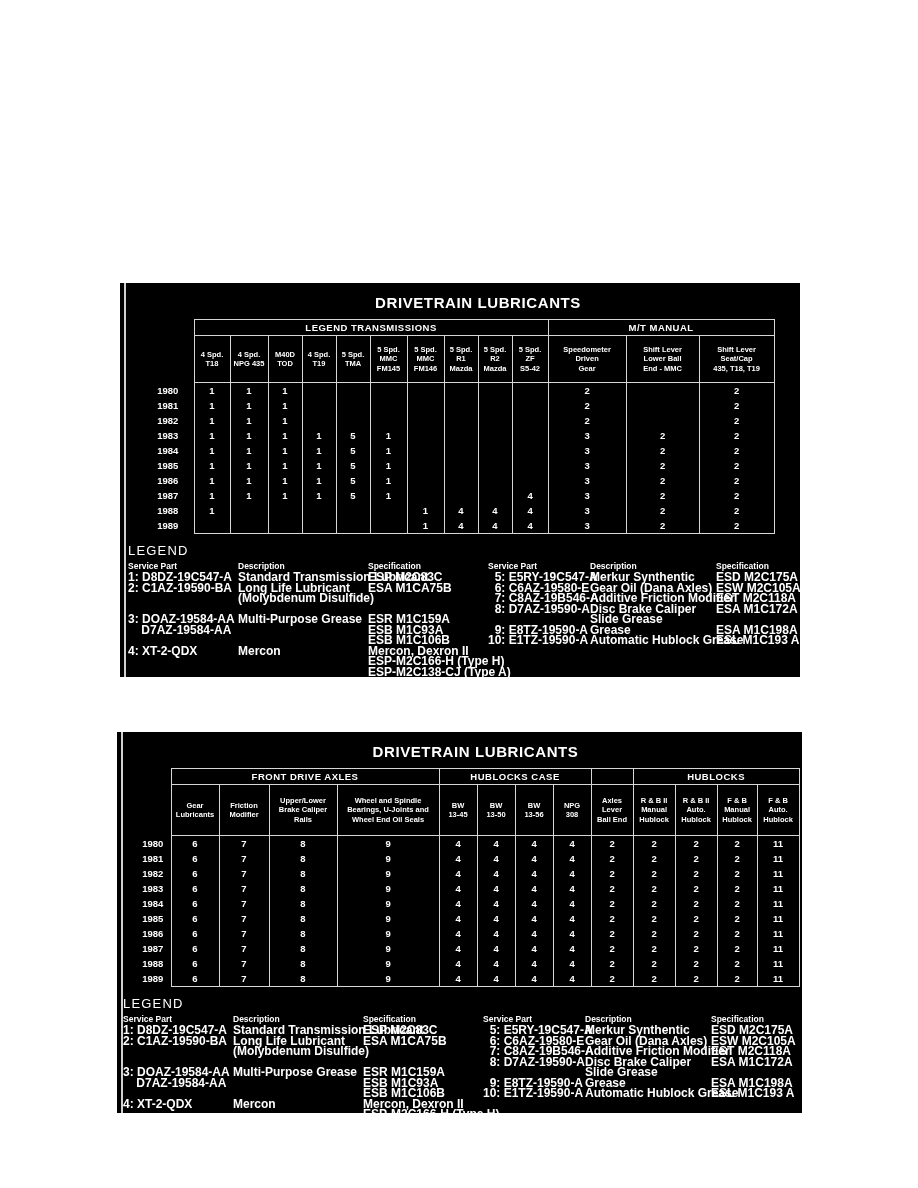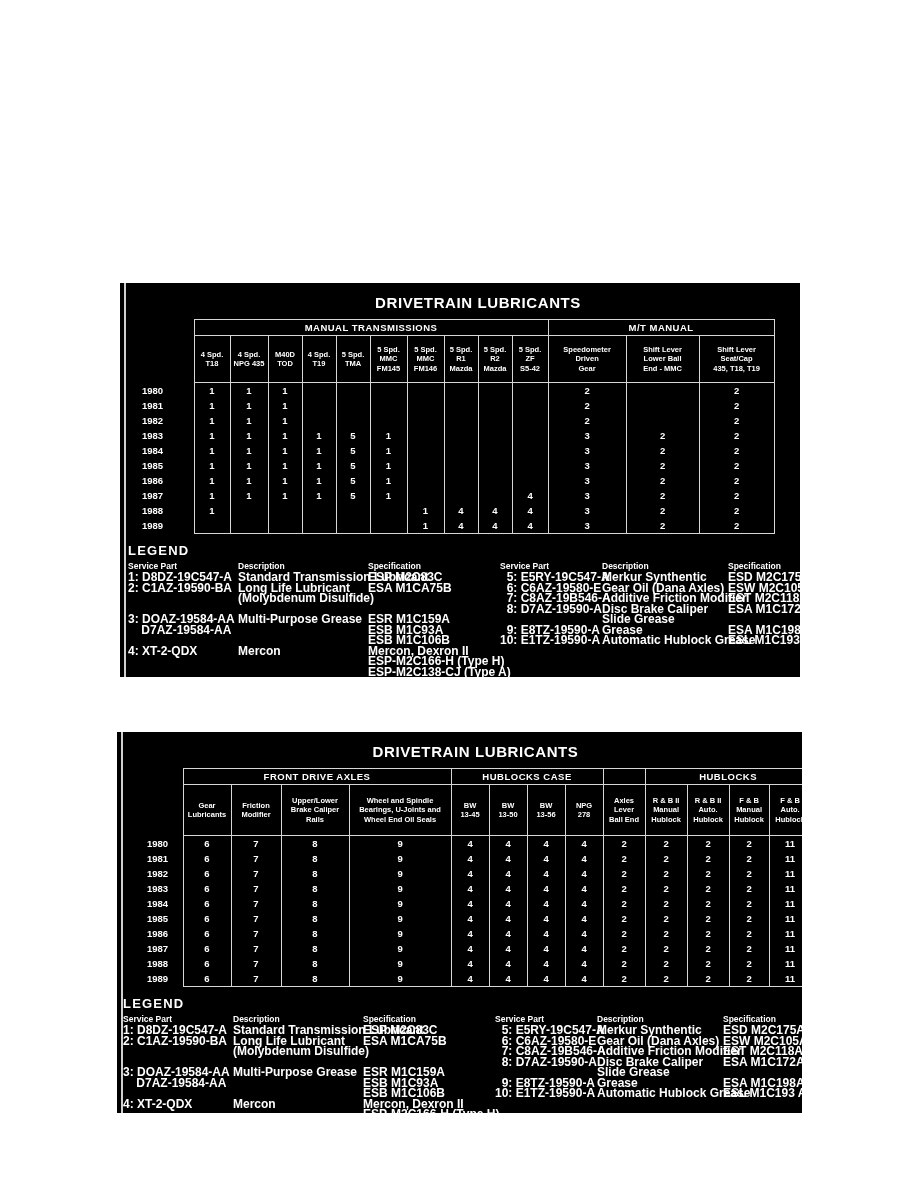--- a/index.html
+++ b/index.html
@@ -16,47 +16,47 @@
   .panel .edge-line{
     position:absolute;left:4px;top:0;bottom:0;width:2px;background:#f5f5f5;opacity:.85;
   }
   .panel-title{
     text-align:center;font-size:15px;font-weight:bold;letter-spacing:.6px;
     margin:11px 12px 8px 48px;white-space:nowrap;
   }
   #panel-bottom .panel-title{margin-left:44px;}
 
   table.lube{border-collapse:collapse;table-layout:fixed;margin-left:8px;}
-  #panel-bottom table.lube{margin-left:20px;}
+  #panel-bottom table.lube{margin-left:8px;}
   .lube th,.lube td{padding:0;font-weight:bold;color:#fff;}
   .lube th.group{
     border:1px solid #d6d6d6;font-size:9.5px;height:15px;letter-spacing:.5px;
     text-align:center;white-space:nowrap;overflow:hidden;
   }
   .lube th.colhead{
     border:1px solid #d6d6d6;font-size:7.5px;line-height:9.5px;
     white-space:pre-line;vertical-align:middle;text-align:center;
     height:42px;padding:2px 1px;overflow:hidden;
   }
   #panel-bottom .lube th.colhead{height:46px;}
   .lube td{
     border-left:1px solid #d6d6d6;border-right:1px solid #d6d6d6;
     text-align:center;font-size:9.5px;height:15px;line-height:15px;
   }
   .lube tbody tr:last-child td{border-bottom:1px solid #d6d6d6;}
   .lube th.year,.lube th.year-corner{border:none;}
   .lube th.year{
-    font-size:9.5px;text-align:left;padding-left:14px;vertical-align:middle;white-space:nowrap;
+    font-size:9.5px;text-align:center;padding-left:14px;vertical-align:middle;white-space:nowrap;
   }
   #panel-bottom .lube th.year{padding-left:10px;}
 
   .legend{margin:9px 0 0 8px;}
   #panel-bottom .legend{margin-left:6px;}
-  .legend-heading{font-size:13px;font-weight:bold;letter-spacing:1.2px;margin-bottom:3px;}
-  .legend-blocks{display:flex;gap:28px;}
+  .legend-heading{font-size:13px;font-weight:normal;letter-spacing:1.2px;margin-bottom:3px;}
+  .legend-blocks{display:flex;gap:16px;}
   .legend-block{display:flex;gap:0;}
   .legend-col{flex:0 0 auto;font-weight:bold;}
   .legend-col .hdr{font-size:8.5px;line-height:11px;white-space:nowrap;}
   .legend-col .txt{font-size:12px;line-height:10.5px;white-space:pre;}
   .lb .c1{width:110px;} .lb .c2{width:130px;} .lb .c3{width:104px;}
   .rb .c1{width:102px;} .rb .c2{width:126px;} .rb .c3{width:92px;}
 </style>
 </head>
 <body>
 
@@ -78,21 +78,21 @@
           <col style="width: 34px;">
           <col style="width: 34px;">
           <col style="width: 36px;">
           <col style="width: 78px;">
           <col style="width: 73px;">
           <col style="width: 75px;">
         </colgroup>
         <thead>
           <tr>
             <th class="year-corner" rowspan="2"></th>
-            <th colspan="10" class="group">MANUAL TRANSMISSIONS</th>
+            <th colspan="10" class="group">LEGEND TRANSMISSIONS</th>
             <th colspan="3" class="group">M/T MANUAL</th>
           </tr>
           <tr>
             <th class="colhead">4 Spd.
 T18</th>
             <th class="colhead">4 Spd.
 NPG 435</th>
             <th class="colhead">M40D
 TOD</th>
             <th class="colhead">4 Spd.
@@ -404,21 +404,21 @@
             <th class="colhead">Wheel and Spindle
 Bearings, U-Joints and
 Wheel End Oil Seals</th>
             <th class="colhead">BW
 13-45</th>
             <th class="colhead">BW
 13-50</th>
             <th class="colhead">BW
 13-56</th>
             <th class="colhead">NPG
-278</th>
+308</th>
             <th class="colhead">Axles
 Lever
 Ball End</th>
             <th class="colhead">R &amp; B II
 Manual
 Hublock</th>
             <th class="colhead">R &amp; B II
 Auto.
 Hublock</th>
             <th class="colhead">F &amp; B

